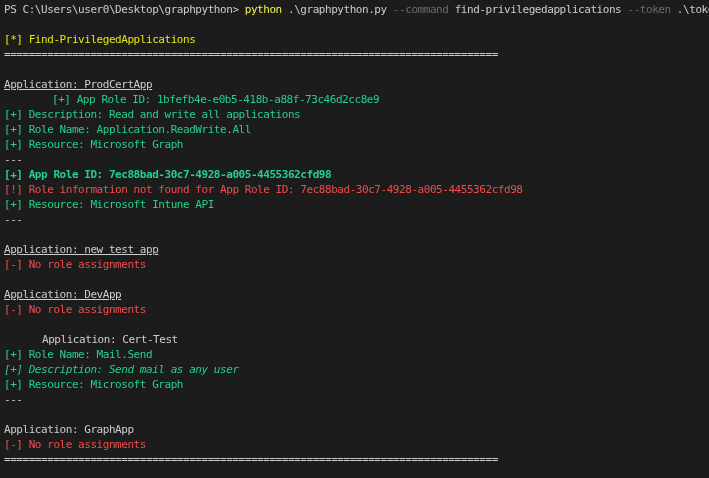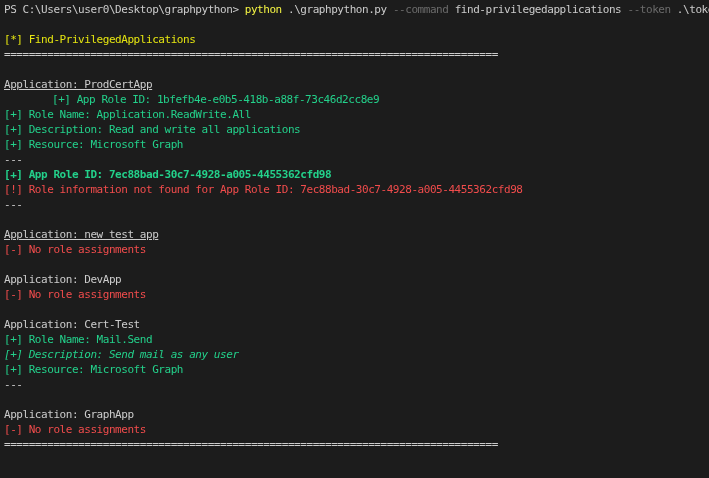--- a/index.html
+++ b/index.html
@@ -32,35 +32,36 @@
 
 <div class="terminal" style="background: rgb(28, 28, 28); color: rgb(204, 204, 204);">
   <div>
       <div class="line"><span class="seg" style="color: rgb(204, 204, 204);">PS C:\Users\user0\Desktop\graphpython&gt; </span><span class="seg" style="color: rgb(245, 245, 67);">python</span><span class="seg" style="color: rgb(204, 204, 204);"> .\graphpython.py </span><span class="seg" style="color: rgb(107, 107, 107);">--command</span><span class="seg" style="color: rgb(204, 204, 204);"> find-privilegedapplications </span><span class="seg" style="color: rgb(107, 107, 107);">--token</span><span class="seg" style="color: rgb(204, 204, 204);"> .\token</span></div>
       <div class="line"></div>
       <div class="line"><span class="seg" style="color: rgb(229, 229, 16);">[*] Find-PrivilegedApplications</span></div>
       <div class="line"><span class="seg" style="color: rgb(204, 204, 204);">================================================================================</span></div>
       <div class="line"></div>
       <div class="line"><span class="seg" style="color: rgb(204, 204, 204); text-decoration: underline;">Application: ProdCertApp</span></div>
       <div class="line"><span class="seg" style="color: rgb(35, 209, 139); margin-left: 48px;">[+] App Role ID: 1bfefb4e-e0b5-418b-a88f-73c46d2cc8e9</span></div>
+      <div class="line"><span class="seg" style="color: rgb(35, 209, 139);">[+] Description: Read and write all applications</span></div>
       <div class="line"><span class="seg" style="color: rgb(35, 209, 139);">[+] Role Name: Application.ReadWrite.All</span></div>
-      <div class="line"><span class="seg" style="color: rgb(35, 209, 139);">[+] Description: Read and write all applications</span></div>
       <div class="line"><span class="seg" style="color: rgb(35, 209, 139);">[+] Resource: Microsoft Graph</span></div>
       <div class="line"><span class="seg" style="color: rgb(204, 204, 204);">---</span></div>
       <div class="line"><span class="seg" style="color: rgb(35, 209, 139); font-weight: bold;">[+] App Role ID: 7ec88bad-30c7-4928-a005-4455362cfd98</span></div>
       <div class="line"><span class="seg" style="color: rgb(241, 76, 76);">[!] Role information not found for App Role ID: 7ec88bad-30c7-4928-a005-4455362cfd98</span></div>
+      <div class="line"><span class="seg" style="color: rgb(35, 209, 139);">[+] Resource: Microsoft Intune API</span></div>
       <div class="line"><span class="seg" style="color: rgb(204, 204, 204);">---</span></div>
       <div class="line"></div>
       <div class="line"><span class="seg" style="color: rgb(204, 204, 204); text-decoration: underline;">Application: new test app</span></div>
       <div class="line"><span class="seg" style="color: rgb(241, 76, 76);">[-] No role assignments</span></div>
       <div class="line"></div>
-      <div class="line"><span class="seg" style="color: rgb(204, 204, 204);">Application: DevApp</span></div>
+      <div class="line"><span class="seg" style="color: rgb(204, 204, 204); text-decoration: underline;">Application: DevApp</span></div>
       <div class="line"><span class="seg" style="color: rgb(241, 76, 76);">[-] No role assignments</span></div>
       <div class="line"></div>
-      <div class="line"><span class="seg" style="color: rgb(204, 204, 204);">Application: Cert-Test</span></div>
+      <div class="line"><span class="seg" style="color: rgb(204, 204, 204); margin-left: 38px;">Application: Cert-Test</span></div>
       <div class="line"><span class="seg" style="color: rgb(35, 209, 139);">[+] Role Name: Mail.Send</span></div>
       <div class="line"><span class="seg" style="color: rgb(35, 209, 139); font-style: italic;">[+] Description: Send mail as any user</span></div>
       <div class="line"><span class="seg" style="color: rgb(35, 209, 139);">[+] Resource: Microsoft Graph</span></div>
       <div class="line"><span class="seg" style="color: rgb(204, 204, 204);">---</span></div>
       <div class="line"></div>
       <div class="line"><span class="seg" style="color: rgb(204, 204, 204);">Application: GraphApp</span></div>
       <div class="line"><span class="seg" style="color: rgb(241, 76, 76);">[-] No role assignments</span></div>
       <div class="line"><span class="seg" style="color: rgb(204, 204, 204);">================================================================================</span></div>
     </div>
 </div>

